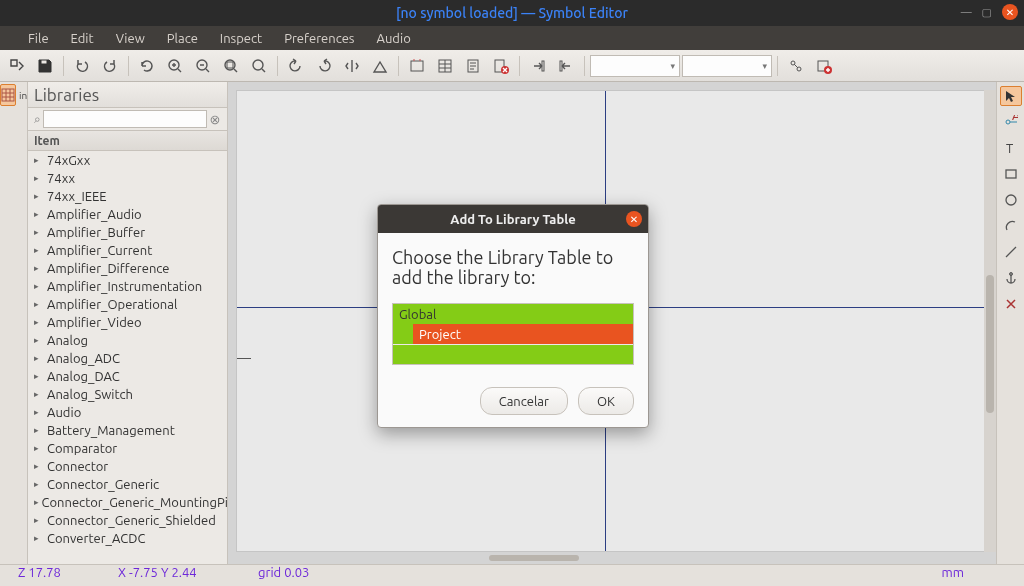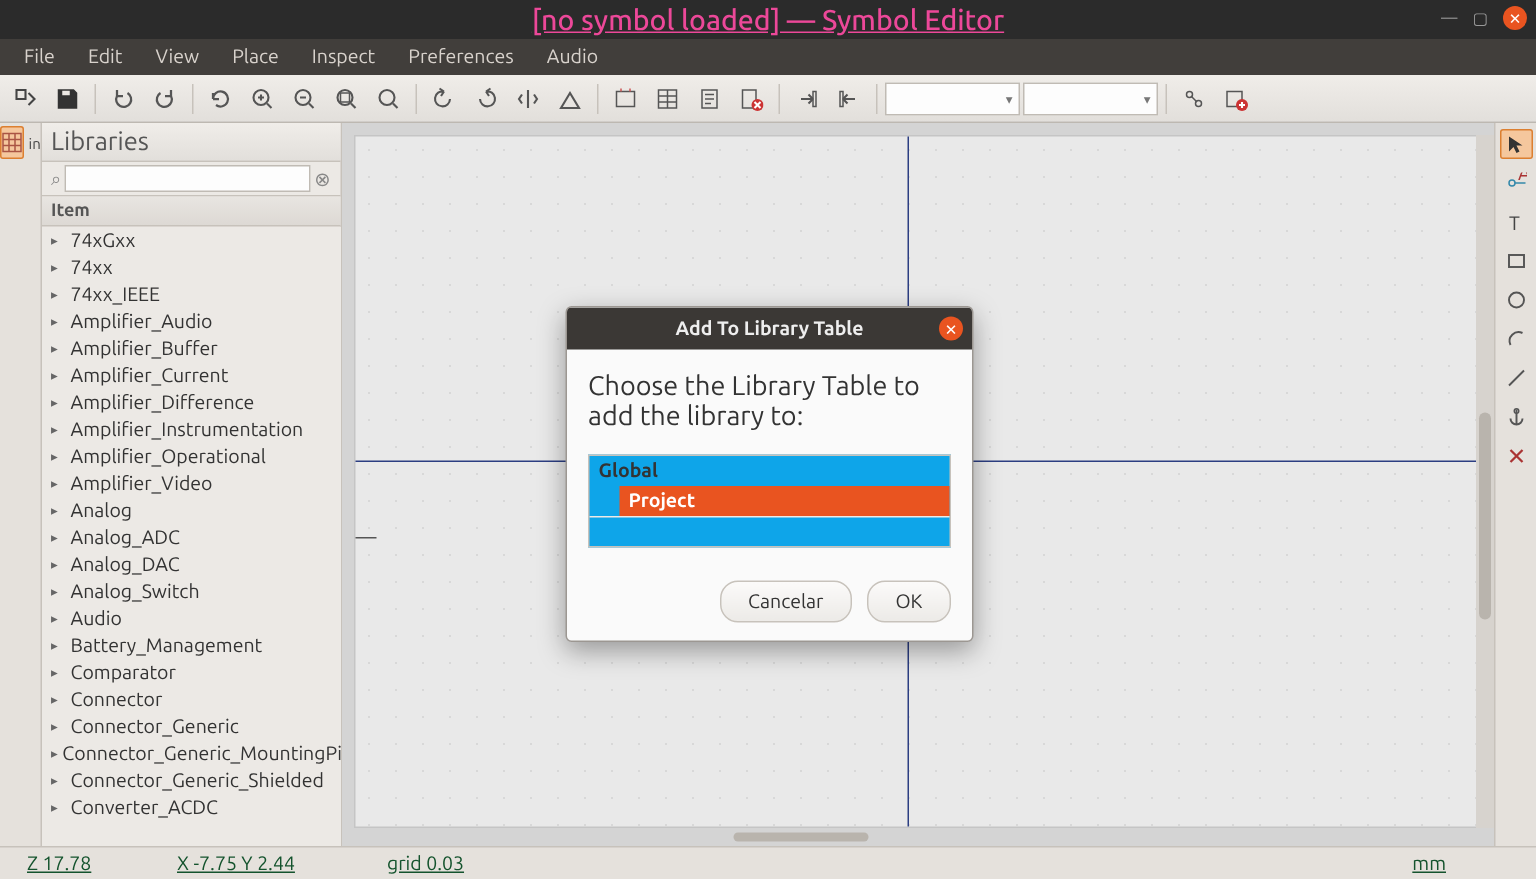--- a/index.html
+++ b/index.html
@@ -1,26 +1,26 @@
 <!DOCTYPE html>
 <html><head>
 <meta charset="utf-8">
 <style>
 * { margin: 0; padding: 0; box-sizing: border-box; font-family: "Ubuntu", "Segoe UI", sans-serif; font-size: 13px; }
 body { width: 1024px; height: 586px; background: #e8e8e8; overflow: hidden; position: relative; color: #333; }
 
 
 .titlebar { height: 26px; background: #2b2b2b; display: flex; align-items: center; justify-content: center; position: relative; }
-.titlebar .title { color: #ec4899; font-size: 19px; font-weight: 500; text-decoration: underline; }
+.titlebar .title { color: #3b82f6; font-size: 14px; font-weight: 500; }
 .titlebar .win-controls { position: absolute; right: 6px; top: 4px; display: flex; gap: 10px; align-items: center; }
 .titlebar .win-controls span { color: #999; font-size: 11px; cursor: default; }
 .titlebar .win-controls .close { width: 16px; height: 16px; border-radius: 50%; background: #e95420; color: #fff; display: flex; align-items: center; justify-content: center; font-size: 10px; }
 
 
-.menubar { height: 24px; background: #413e3b; display: flex; align-items: center; padding: 0 6px; gap: 2px; }
+.menubar { height: 24px; background: #413e3b; display: flex; align-items: center; padding: 0 18px; gap: 2px; }
 .menubar .menu { color: #d8d2cc; padding: 3px 10px; font-size: 13px; cursor: default; }
 
 
 .toolbar-top { height: 32px; background: linear-gradient(#f0ede9, #e2dfdb); border-bottom: 1px solid #bdb8b1; display: flex; align-items: center; padding: 0 4px; gap: 2px; }
 .tb-btn { width: 26px; height: 24px; display: flex; align-items: center; justify-content: center; color: #4a4a4a; cursor: default; }
 .tb-sep { width: 1px; height: 20px; background: #c7c2bb; margin: 0 3px; }
 .tb-combo { width: 90px; height: 22px; border: 1px solid #c0bbb4; background: #fdfdfd; display: flex; align-items: center; justify-content: flex-end; padding-right: 4px; }
 
 
 .main { display: flex; height: calc(100% - 26px - 24px - 32px - 22px); }
@@ -53,32 +53,32 @@
 .canvas-scroll { position:absolute; right:0; top:8px; bottom:12px; width:12px; background:#d7d3ce; }
 .canvas-scroll .thumb { position:absolute; top:40%; height:30%; left:2px; right:2px; background:#b9b4ad; border-radius:4px; }
 .canvas-hbar { position:absolute; left: 34%; bottom:3px; width:90px; height:6px; background:#b9b4ad; border-radius:4px; }
 
 
 .right-strip { width: 28px; background: #e5e1dc; border-left: 1px solid #c7c2bb; display: flex; flex-direction: column; padding-top: 4px; gap: 6px; }
 .rs-btn { width: 22px; height: 20px; margin: 0 auto; display: flex; align-items: center; justify-content: center; color: #555; cursor: default; }
 .rs-btn.active { background: #f5c79d; border: 1px solid #dc7f30; border-radius: 2px; }
 
 
-.status { height: 22px; background: #e5e1dc; border-top: 1px solid #c7c2bb; display: flex; align-items: center; font-size: 12px; color: #14532d; text-decoration: underline; }
+.status { height: 22px; background: #e5e1dc; border-top: 1px solid #c7c2bb; display: flex; align-items: flex-start; font-size: 12px; color: #6d28d9; }
 .status .cell { padding: 0 18px; white-space: nowrap; }
 
 
 .dialog-backdrop { position: absolute; inset: 0; pointer-events: none; }
 .dialog { position: absolute; left: 377px; top: 204px; width: 272px; background: #fafafa; border: 1px solid #9c9792; box-shadow: 0 6px 18px rgba(0,0,0,0.35); border-radius: 4px; overflow: hidden; }
 .dialog .dlg-title { height: 28px; background: #3b3835; display: flex; align-items: center; justify-content: center; position: relative; }
 .dialog .dlg-title span { color: #eee; font-size: 13px; font-weight: 600; }
 .dialog .dlg-close { position: absolute; right: 6px; top: 6px; width: 16px; height: 16px; border-radius: 50%; background: #e95420; color: #fff; display: flex; align-items: center; justify-content: center; font-size: 10px; cursor: default; }
 .dialog .dlg-body { padding: 14px 14px 12px 14px; }
 .dialog .dlg-msg { font-size: 18px; color: #333; margin-bottom: 16px; }
-.dialog .dlg-list { border: 1px solid #c7c2bb; background: #0ea5e9; font-weight: bold; }
+.dialog .dlg-list { border: 1px solid #c7c2bb; background: #84cc16; }
 .dialog .dlg-opt { padding: 3px 6px; font-size: 13px; cursor: default; }
 .dialog .dlg-opt.sel { background: #e95420; color: #fff; margin-left: 20px; }
 .dialog .dlg-empty { height: 20px; border-top: 1px solid #eceae7; }
 .dialog .dlg-btns { display: flex; justify-content: flex-end; gap: 10px; margin-top: 22px; }
 .dialog .dlg-btns button { padding: 6px 18px; border: 1px solid #c7c2bb; background: linear-gradient(#fbfaf9,#eceae7); border-radius: 12px; font-size: 13px; color: #333; cursor: default; }
 
 svg { display:block; }
 </style>
 </head>
 <body>

